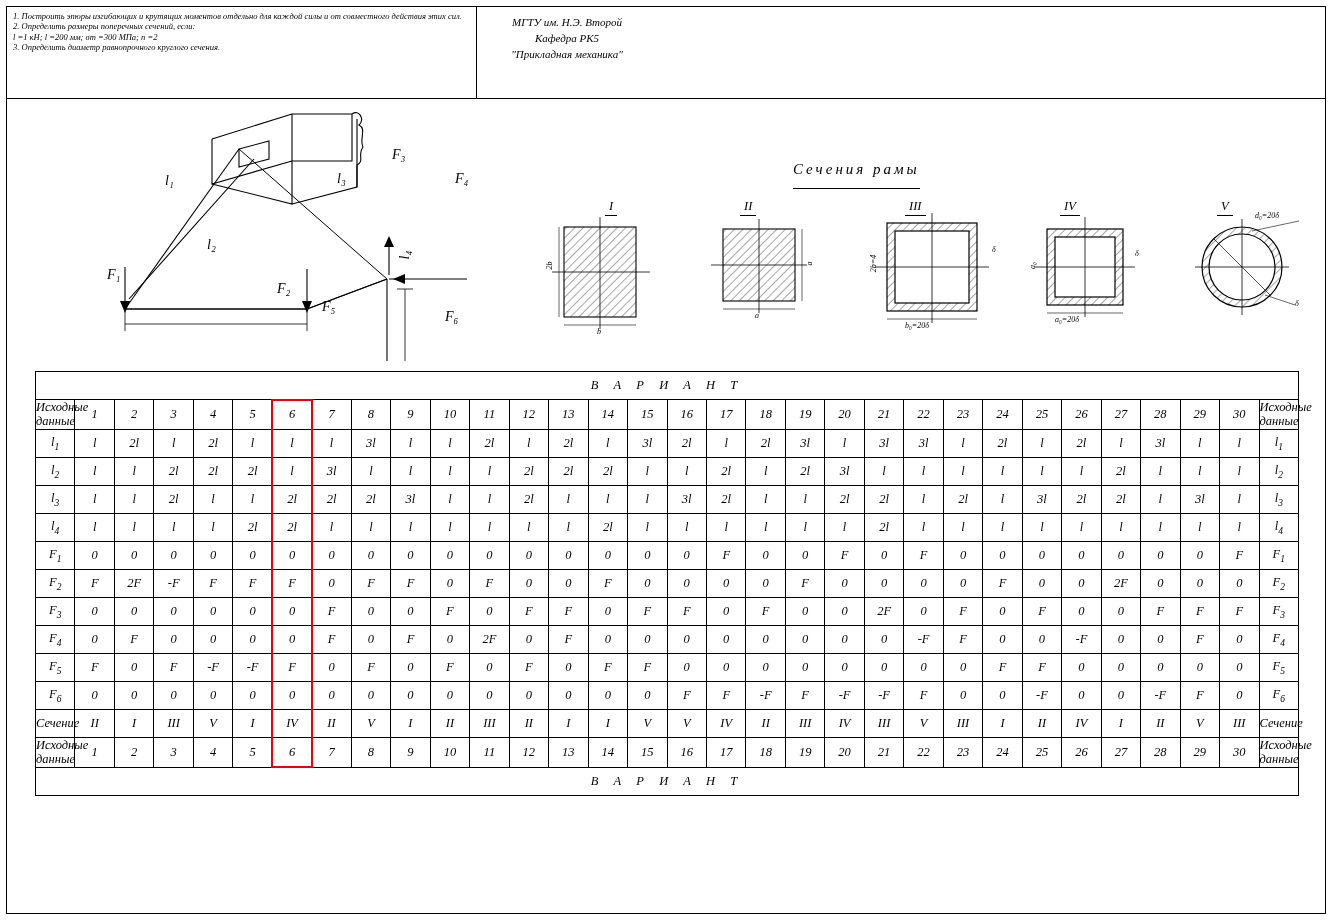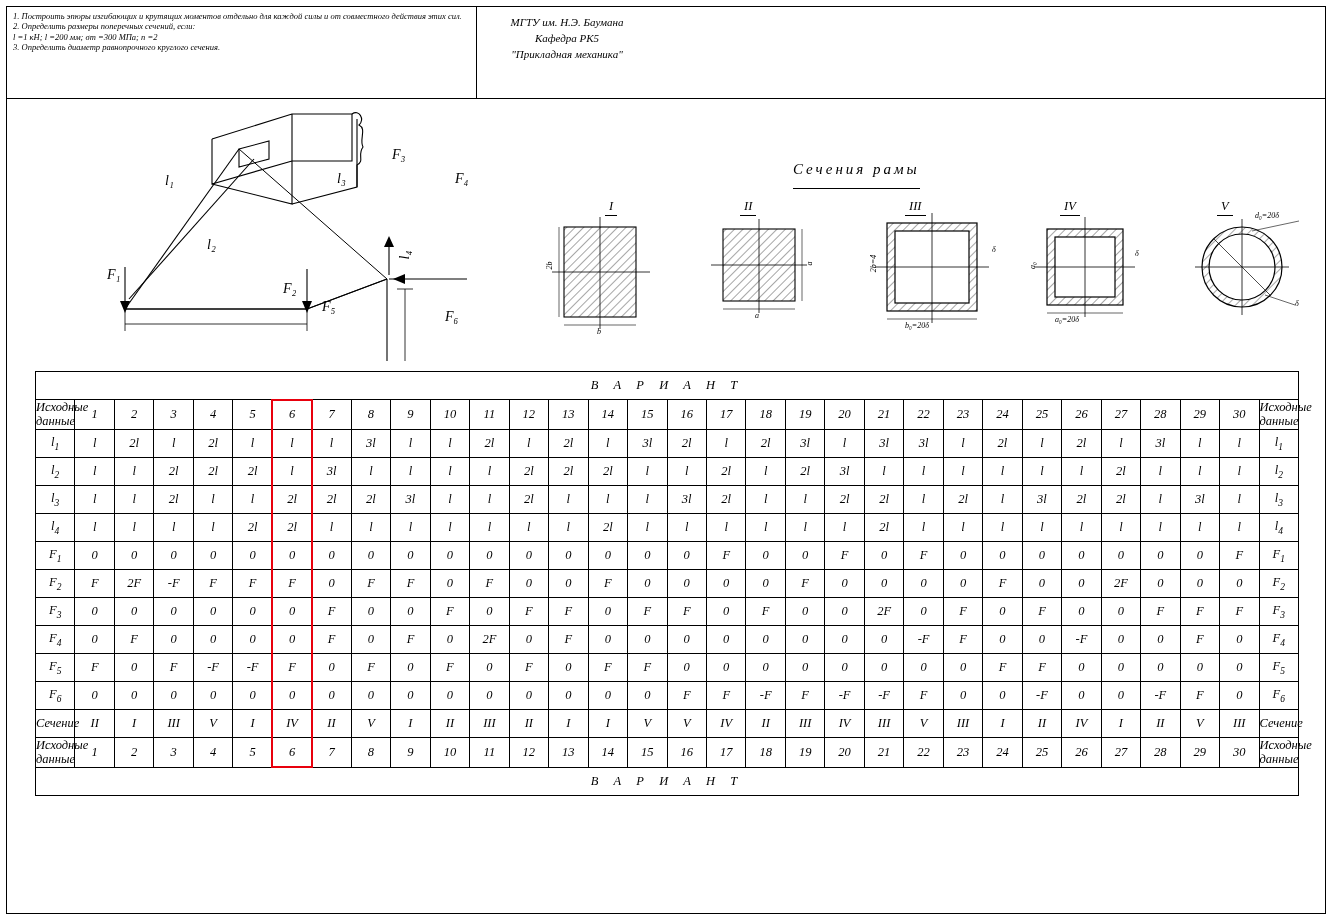--- a/index.html
+++ b/index.html
@@ -44,21 +44,21 @@
  <div class="sheet">
 
   <div class="hdr">
     <div class="hdr-left">
       <div class="task-line">1. Построить эпюры изгибающих и крутящих моментов отдельно для каждой силы и от совместного действия этих сил.</div>
       <div class="task-line">2. Определить размеры поперечных сечений, если:</div>
       <div class="task-line">l =1  кН; l =200 мм;  σт =300 МПа;  n =2</div>
       <div class="task-line">3. Определить диаметр равнопрочного круглого сечения.</div>
     </div>
     <div class="hdr-right">
-      <div class="org">МГТУ им. Н.Э. Баумана</div>
+      <div class="org">МГТУ им. Н.Э. Второй</div>
       <div class="org">Кафедра РК5</div>
       <div class="org">"Прикладная механика"</div>
     </div>
   </div>
 
   <div class="draw">
 
     <svg width="1320" height="262" viewBox="0 0 1320 262" style="position:absolute;left:0;top:0;">
       <g stroke="#000" fill="none" stroke-width="1.1">
 
@@ -103,21 +103,21 @@
         <path d="M118,225 L300,225"></path>
         <path d="M118,212 L118,232"></path>
         <path d="M300,212 L300,232"></path>
         <path d="M398,190 L398,290"></path>
         <path d="M390,190 L406,190"></path>
         <path d="M390,290 L406,290"></path>
       </g>
     </svg>
 
     <div class="lbl" style="left:100px;top:168px;">F₁</div>
-    <div class="lbl" style="left:276px;top:182px;">F₂</div>
+    <div class="lbl" style="left:270px;top:182px;">F₂</div>
     <div class="lbl" style="left:385px;top:48px;">F₃</div>
     <div class="lbl" style="left:448px;top:72px;">F₄</div>
     <div class="lbl" style="left:315px;top:200px;">F₅</div>
     <div class="lbl" style="left:438px;top:210px;">F₆</div>
     <div class="lbl" style="left:158px;top:74px;">l₁</div>
     <div class="lbl" style="left:200px;top:138px;">l₂</div>
     <div class="lbl" style="left:330px;top:72px;">l₃</div>
     <div class="lbl" style="left:394px;top:148px;transform:rotate(-90deg);">l₄</div>
 
     <div class="sect-title">Сечения рамы</div>

